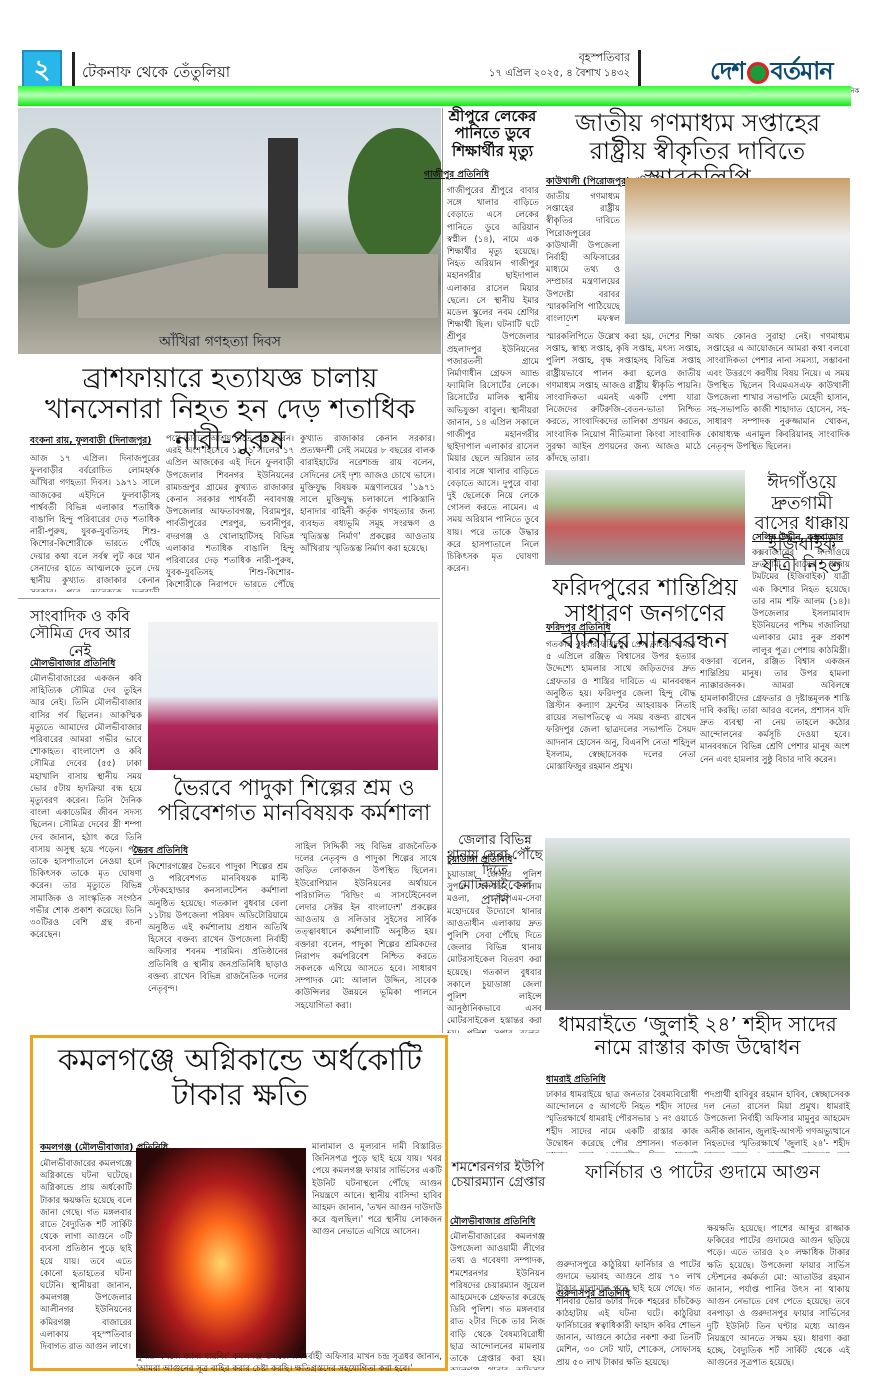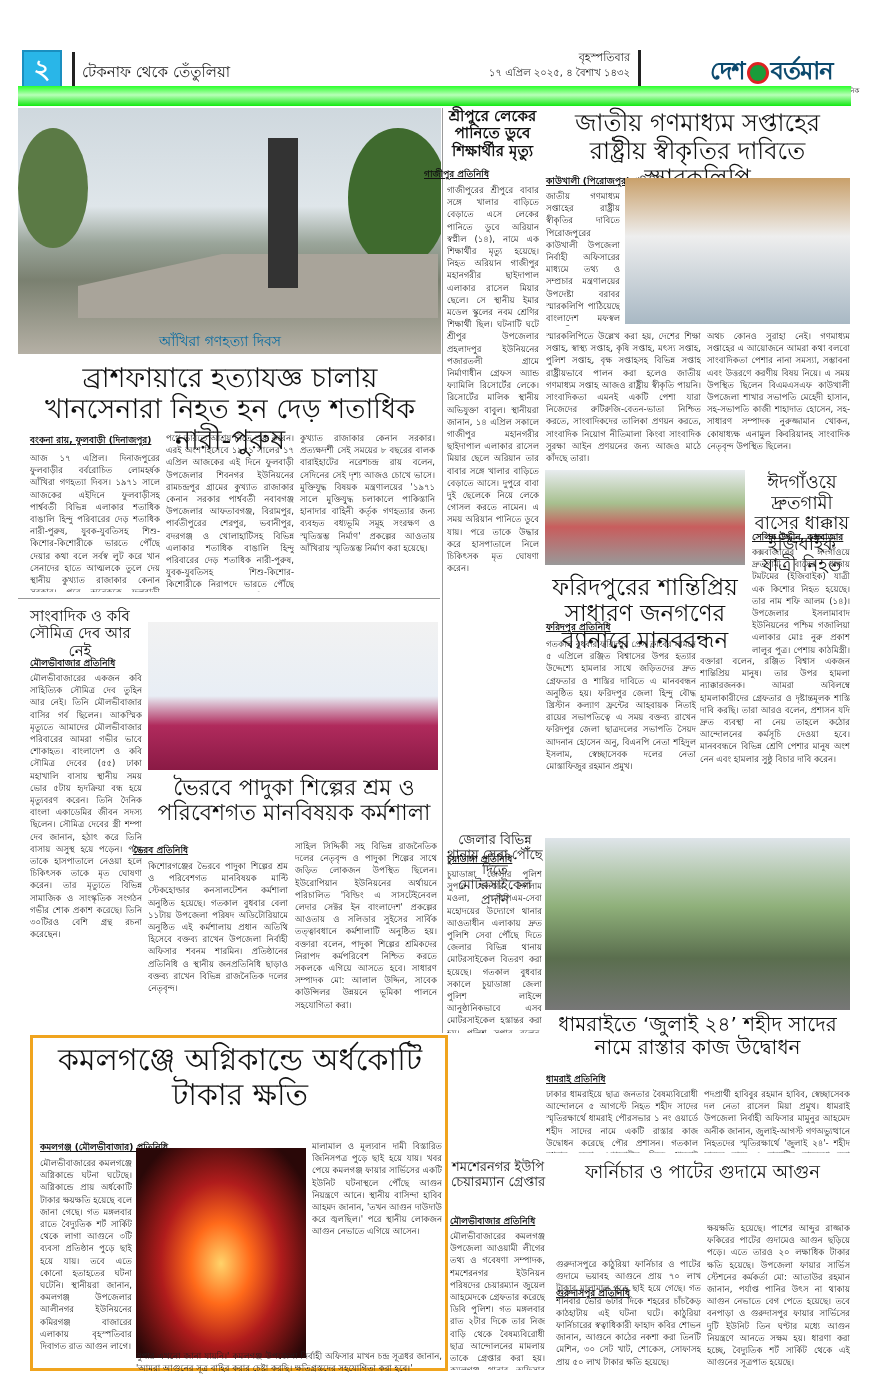--- a/index.html
+++ b/index.html
@@ -17,21 +17,21 @@
   .logo-line { left: 655px; top: 88px; width: 140px; height: 2px; background: linear-gradient(90deg, #fff, #111); }
   .tagline { left: 795px; top: 85px; font-size: 7px; color: #222; }
   .green-bar { left: 18px; top: 84px; width: 833px; height: 20px; background: linear-gradient(180deg, #2bff2b 0%, #b8ffb8 45%, #12e812 100%); }
   
   .photo { background: #999; overflow: hidden; }
   .ph-memorial { left: 18px; top: 108px; width: 423px; height: 246px;
     background: linear-gradient(180deg, #cfd8de 0%, #dfe6ea 40%, #9aa59a 55%, #7a8070 70%, #b5b0a5 100%); }
   .memorial-wall { position:absolute; left: 250px; top: 30px; width: 30px; height: 150px; background: #333; }
   .memorial-base { position:absolute; left: 60px; top: 130px; width: 360px; height: 80px; background: #a9a49a; clip-path: polygon(0 60%, 40% 20%, 100% 20%, 100% 100%, 0 100%); }
   .tree { position:absolute; border-radius: 50%; background: #3f6a2e; }
-  .caption-memorial { left: 0px; top: 330px; width: 440px; text-align: center; font-size: 14px; color: #0369a1; }
+  .caption-memorial { left: 0px; top: 330px; width: 440px; text-align: center; font-size: 14px; color: #0f172a; }
   .ph-meeting { left: 625px; top: 178px; width: 225px; height: 146px; background: linear-gradient(180deg, #c9a06a 0%, #eee 40%, #a8b8c4 100%); }
   .ph-workshop { left: 148px; top: 622px; width: 290px; height: 148px; background: linear-gradient(180deg, #f2f2f2 0%, #e8eef5 50%, #b02a5c 70%, #8a1a45 100%); }
   .ph-rally { left: 545px; top: 470px; width: 200px; height: 95px; background: linear-gradient(180deg, #e8ecef 0%, #a7c08f 35%, #c85d5d 60%, #999 100%); }
   .ph-bike { left: 545px; top: 838px; width: 305px; height: 172px; background: linear-gradient(180deg, #dfe5ea 0%, #8fb07a 40%, #5a6e4e 70%, #777 100%); }
   .ph-fire { left: 136px; top: 1148px; width: 170px; height: 210px; background: radial-gradient(ellipse at 50% 55%, #ffd36a 0%, #ff6a1a 25%, #b01c1c 50%, #2a0808 85%); }
   
   .h { font-family: "DejaVu Sans", sans-serif; color: #111; text-align: center; line-height: 1.15; }
   .byline { font-size: 9px; font-weight: bold; text-decoration: underline; color: #111; }
   .body-text { font-size: 8.5px; line-height: 12.2px; color: #222; text-align: justify; overflow: hidden; }
   .rule-v { background: #999; width: 1px; }

